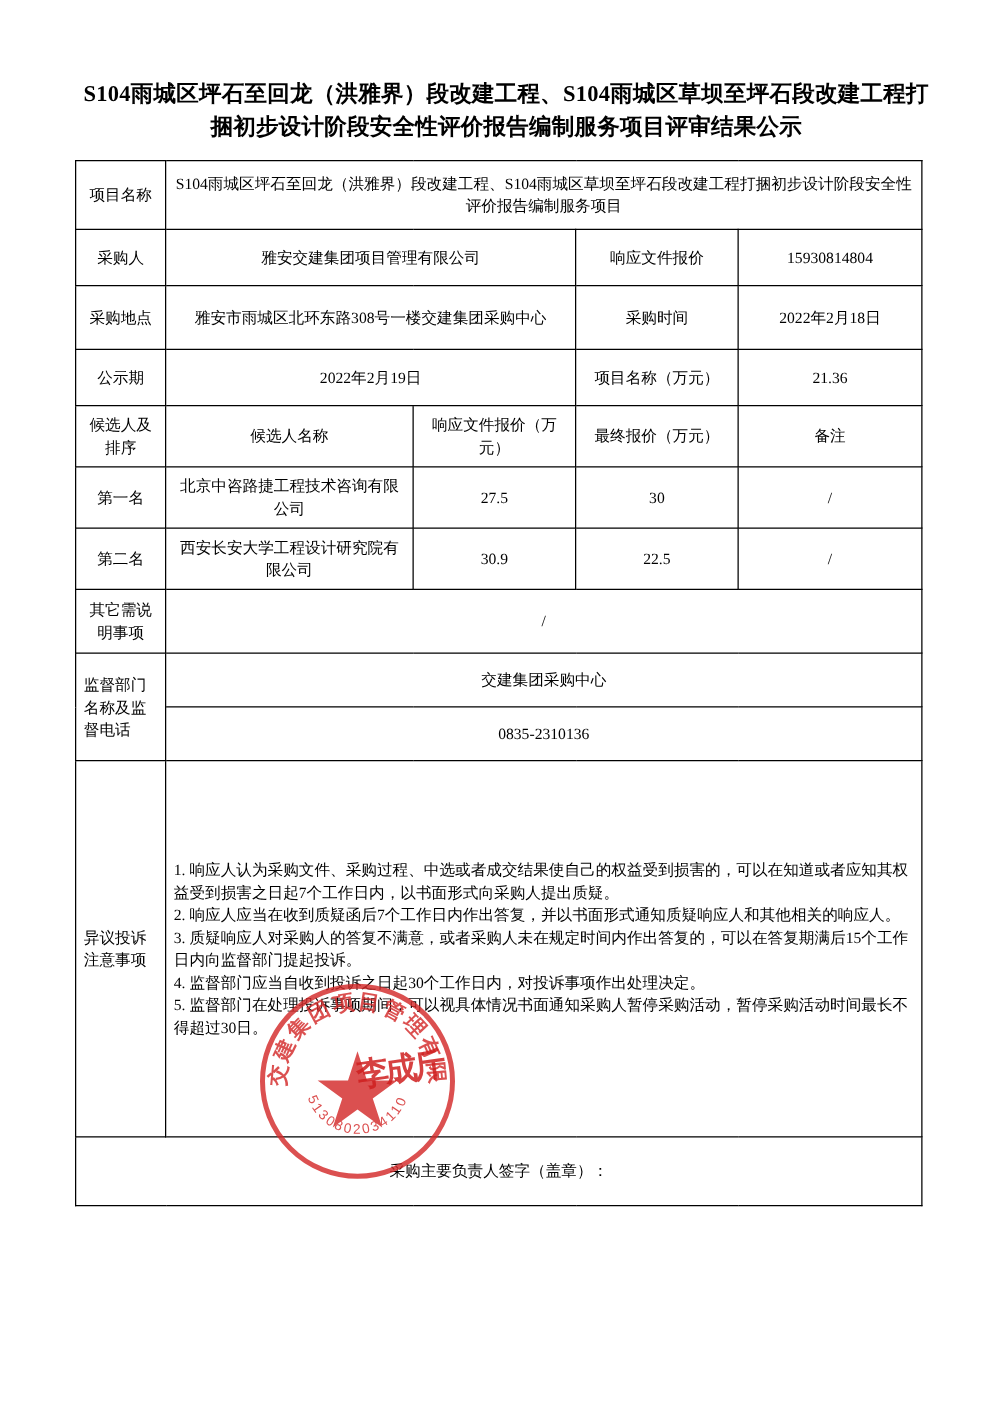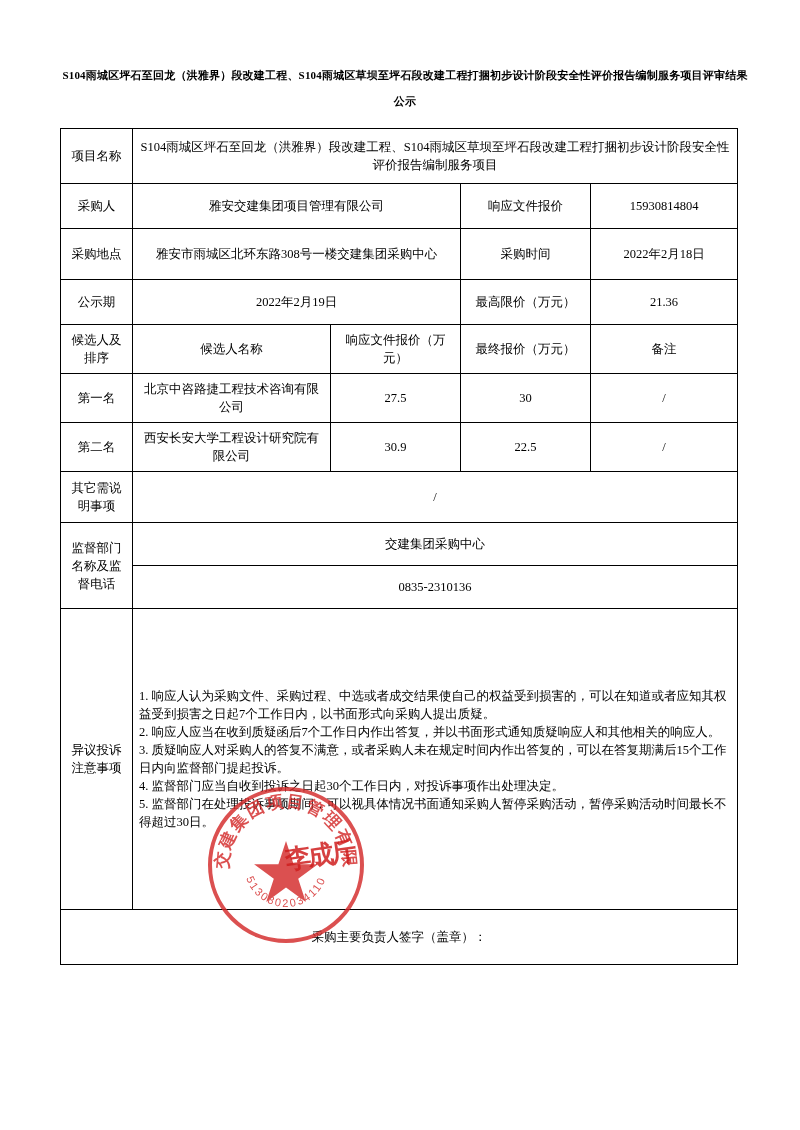--- a/index.html
+++ b/index.html
@@ -21,21 +21,21 @@
     top: 0;
     width: 800px;
     height: 1130px;
   }
   .title {
     position: absolute;
     left: 60px;
     top: 62px;
     width: 690px;
     text-align: center;
-    font-size: 11px;
+    font-size: 18px;
     font-weight: bold;
     line-height: 26px;
     letter-spacing: 0.2px;
   }
   table.main {
     position: absolute;
     left: 60px;
     top: 128px;
     width: 677px;
     border-collapse: collapse;
@@ -56,21 +56,21 @@
   .ctr { text-align: center; }
   .lft { text-align: center; }
   .big-note {
     font-size: 12.6px;
     line-height: 22.5px;
     text-align: left;
     padding: 8px 10px 8px 8px;
   }
   .big-note p { margin: 0; }
   .tall-note-label {
-    text-align: center;
+    text-align: left;
     vertical-align: middle;
     line-height: 18px;
     font-family: Liberation Serif, serif;
   }
   .sign-row td {
     height: 44px;
     padding-left: 8px;
     font-size: 12.5px;
   }
   
@@ -125,21 +125,21 @@
       </tr>
       <tr>
         <td class="lbl">采购地点</td>
         <td class="lft" colspan="2" style="height:40px">雅安市雨城区北环东路308号一楼交建集团采购中心</td>
         <td class="ctr">采购时间</td>
         <td class="ctr">2022年2月18日</td>
       </tr>
       <tr>
         <td class="lbl">公示期</td>
         <td class="lft" colspan="2" style="height:34px">2022年2月19日</td>
-        <td class="ctr">最高限价（万元）</td>
+        <td class="ctr">项目名称（万元）</td>
         <td class="ctr">21.36</td>
       </tr>
       <tr>
         <td class="lbl">候选人及排序</td>
         <td class="ctr" style="height:38px">候选人名称</td>
         <td class="ctr">响应文件报价（万元）</td>
         <td class="ctr">最终报价（万元）</td>
         <td class="ctr">备注</td>
       </tr>
       <tr>

